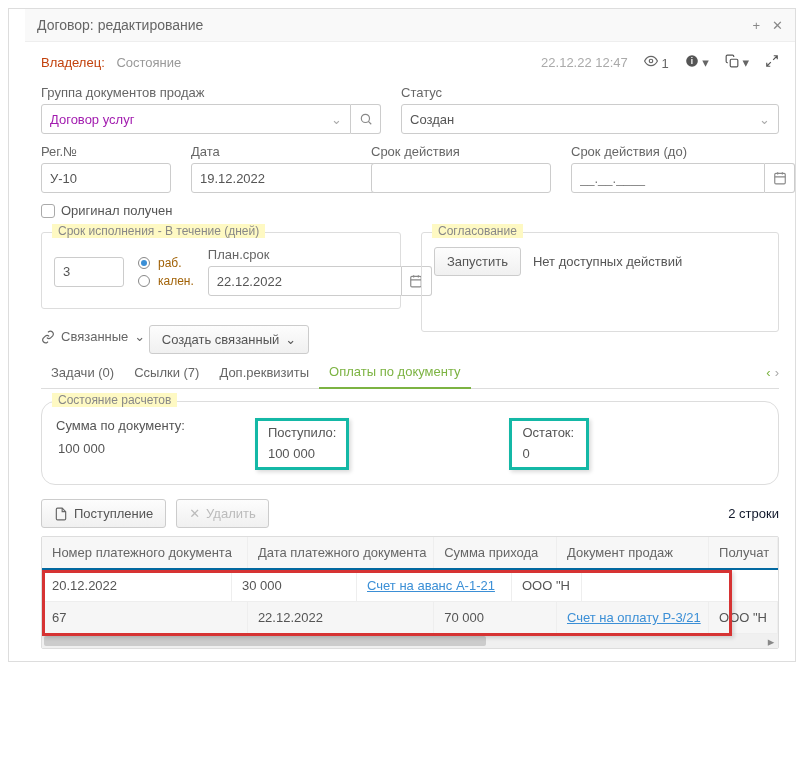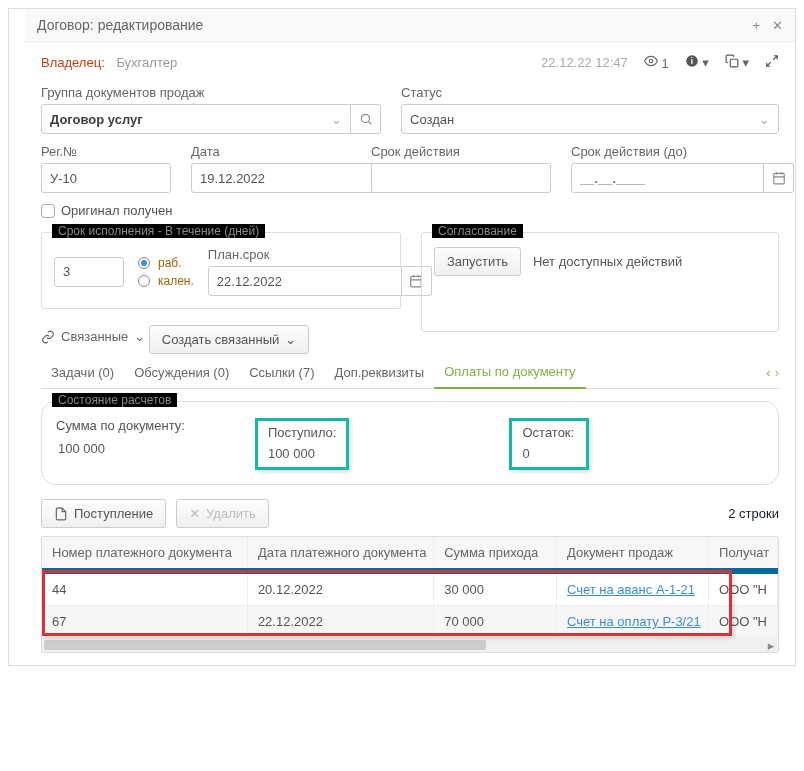--- a/index.html
+++ b/index.html
@@ -17,25 +17,25 @@
 .header-icons .dt { color: #aaa; }
 .form-row { display: flex; gap: 20px; margin-bottom: 10px; }
 .form-group { display: flex; flex-direction: column; gap: 4px; }
 .form-group label { color: #666; font-size: 13px; }
 .input-wrap { display: flex; align-items: stretch; }
 .input { border: 1px solid #ccc; border-radius: 3px; padding: 6px 8px; font-size: 13px; color: #555; background: #fff; height: 30px; }
 .input-icon { border: 1px solid #ccc; border-left: none; border-radius: 0 3px 3px 0; width: 30px; display: flex; align-items: center; justify-content: center; color: #888; background: #fff; }
 .input.with-icon { border-radius: 3px 0 0 3px; }
 .select { display: flex; align-items: center; justify-content: space-between; }
 .select .chev { color: #aaa; }
-.placeholder { color: #404040; font-weight: bold; }
+.placeholder { color: #a21caf; }
 .checkbox-row { display: flex; align-items: center; gap: 6px; margin: 8px 0 14px; color: #555; }
 .checkbox { width: 14px; height: 14px; border: 1px solid #aaa; border-radius: 3px; background: #fff; }
 .fieldset { border: 1px solid #ddd; border-radius: 3px; padding: 14px 12px 12px; position: relative; margin-bottom: 14px; }
-.fieldset-legend { position: absolute; top: -9px; left: 10px; background: #000000; padding: 0 6px; color: #888; font-size: 12px; }
+.fieldset-legend { position: absolute; top: -9px; left: 10px; background: #fef9c3; padding: 0 6px; color: #888; font-size: 12px; }
 .two-col { display: flex; gap: 20px; align-items: flex-start; }
 .col-left { width: 360px; }
 .col-right { flex: 1; }
 .deadline-row { display: flex; align-items: center; gap: 14px; }
 .radio-group { display: flex; flex-direction: column; gap: 4px; }
 .radio-item { display: flex; align-items: center; gap: 8px; color: #a16207; font-size: 12px; }
 .radio { width: 12px; height: 12px; border: 1px solid #888; border-radius: 50%; display: inline-flex; align-items: center; justify-content: center; }
 .radio.checked::after { content: ""; width: 6px; height: 6px; background: #3b8fd6; border-radius: 50%; }
 .approval-row { display: flex; align-items: center; gap: 12px; }
 .btn { border: 1px solid #ccc; background: linear-gradient(#fdfdfd,#f0f0f0); border-radius: 3px; padding: 6px 12px; color: #555; font-size: 13px; cursor: pointer; display: inline-flex; align-items: center; gap: 6px; }
@@ -47,21 +47,21 @@
 .tab-nav { margin-left: auto; display: flex; gap: 4px; color: #aaa; }
 .tab-nav .active-arrow { color: #7cb342; }
 .calc-state { border: 1px solid #ddd; border-radius: 14px; padding: 16px 14px 14px; position: relative; margin-bottom: 14px; overflow: visible; }
 .calc-row { display: flex; gap: 40px; }
 .calc-item { display: flex; flex-direction: column; gap: 8px; }
 .calc-item .v { color: #555; padding-left: 2px; }
 .highlight-box { border: 3px solid #14b8a6; padding: 4px 10px 6px; display: inline-flex; flex-direction: column; gap: 6px; box-shadow: 2px 2px 4px rgba(0,0,0,0.15); }
 .toolbar { display: flex; align-items: center; gap: 10px; margin-bottom: 8px; }
 .toolbar .count { margin-left: auto; color: #0f172a; }
 .table { border: 1px solid #ddd; border-radius: 2px; overflow: hidden; position: relative; }
-.table-header { display: flex; background: #f7f7f7; border-bottom: 6px solid #0369a1; }
+.table-header { display: flex; background: #f7f7f7; border-bottom: 2px solid #0369a1; }
 .th, .td { padding: 8px 10px; font-size: 13px; border-right: 1px solid #eee; overflow: hidden; white-space: nowrap; }
 .th { color: #666; }
 .td { color: #555; }
 .col1 { width: 210px; }
 .col2 { width: 190px; }
 .col3 { width: 125px; }
 .col4 { width: 155px; }
 .col5 { width: 70px; }
 .tr { display: flex; border-bottom: 1px solid #eee; background: #fff; }
 .tr.alt { background: #f6f6f6; }
@@ -81,21 +81,21 @@
     <span class="titlebar-title">Договор: редактирование</span>
     <div class="titlebar-actions">
       <span>+</span>
       <span>✕</span>
     </div>
   </div>
   <div class="content">
     <div class="header-row">
       <div>
         <span class="owner">Владелец:</span>
-        <span class="owner-value">Бухгалтер</span>
+        <span class="owner-value">Состояние</span>
       </div>
       <div class="header-icons">
         <span class="dt">22.12.22 12:47</span>
         <span>
           <svg class="icon-svg" viewBox="0 0 24 24" fill="none" stroke="#666" stroke-width="2">
               <path d="M1 12s4-8 11-8 11 8 11 8-4 8-11 8S1 12 1 12z"></path>
               <circle cx="12" cy="12" r="3"></circle>
             </svg>
           <span>1</span>
         </span>
@@ -236,21 +236,20 @@
               <span>Запустить</span>
             </button>
             <span>Нет доступных действий</span>
           </div>
         </div>
       </div>
     </div>
 
     <div class="tabs">
       <div class="tab">Задачи (0)</div>
-      <div class="tab">Обсуждения (0)</div>
       <div class="tab">Ссылки (7)</div>
       <div class="tab">Доп.реквизиты</div>
       <div class="tab active">Оплаты по документу</div>
       <div class="tab-nav">
         <span class="active-arrow">‹</span>
         <span>›</span>
       </div>
     </div>
 
     <div class="calc-state">
@@ -288,21 +287,20 @@
 
     <div class="table">
       <div class="table-header">
         <div class="th col1">Номер платежного документа</div>
         <div class="th col2">Дата платежного документа</div>
         <div class="th col3">Сумма прихода</div>
         <div class="th col4">Документ продаж</div>
         <div class="th col5">Получат</div>
       </div>
       <div class="tr">
-        <div class="td col1">44</div>
         <div class="td col2">20.12.2022</div>
         <div class="td col3">30 000</div>
         <div class="td col4"><span class="link">Счет на аванс А-1-21</span></div>
         <div class="td col5">ООО "Н</div>
       </div>
       <div class="tr alt">
         <div class="td col1">67</div>
         <div class="td col2">22.12.2022</div>
         <div class="td col3">70 000</div>
         <div class="td col4"><span class="link">Счет на оплату Р-3/21</span></div>

